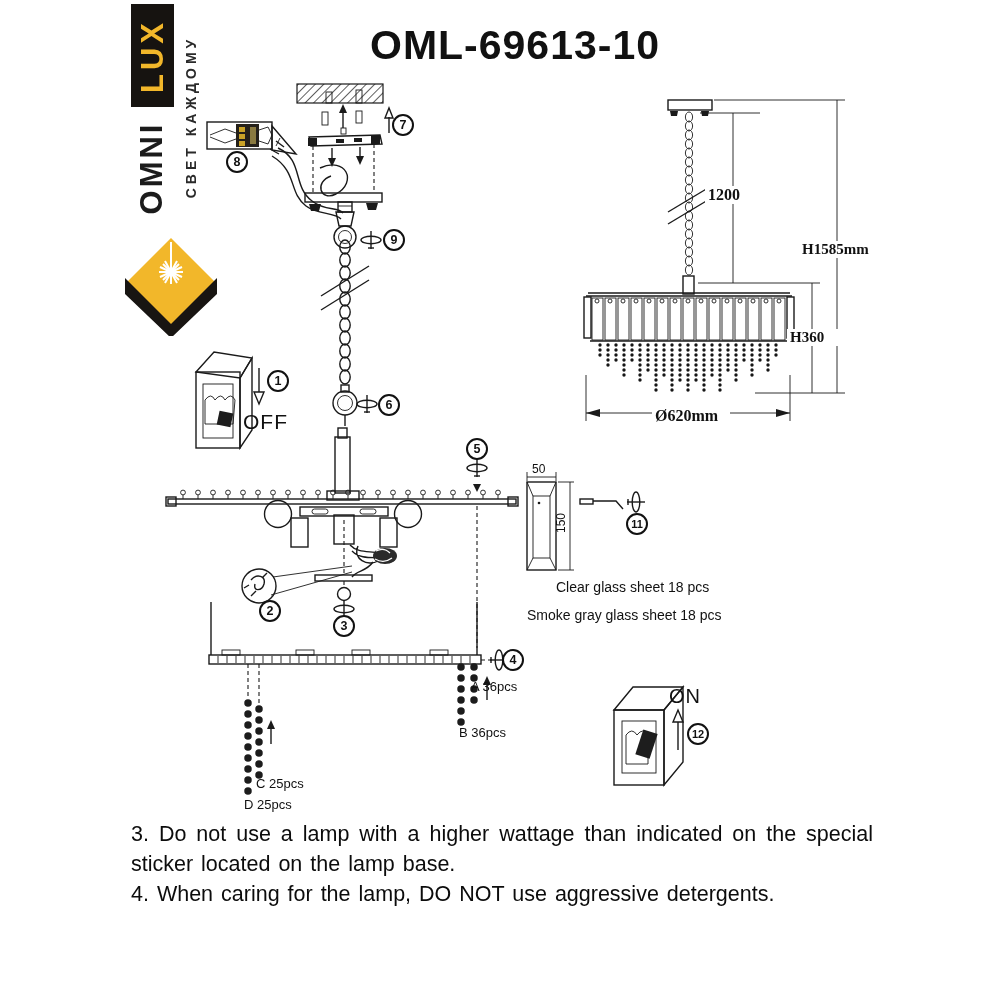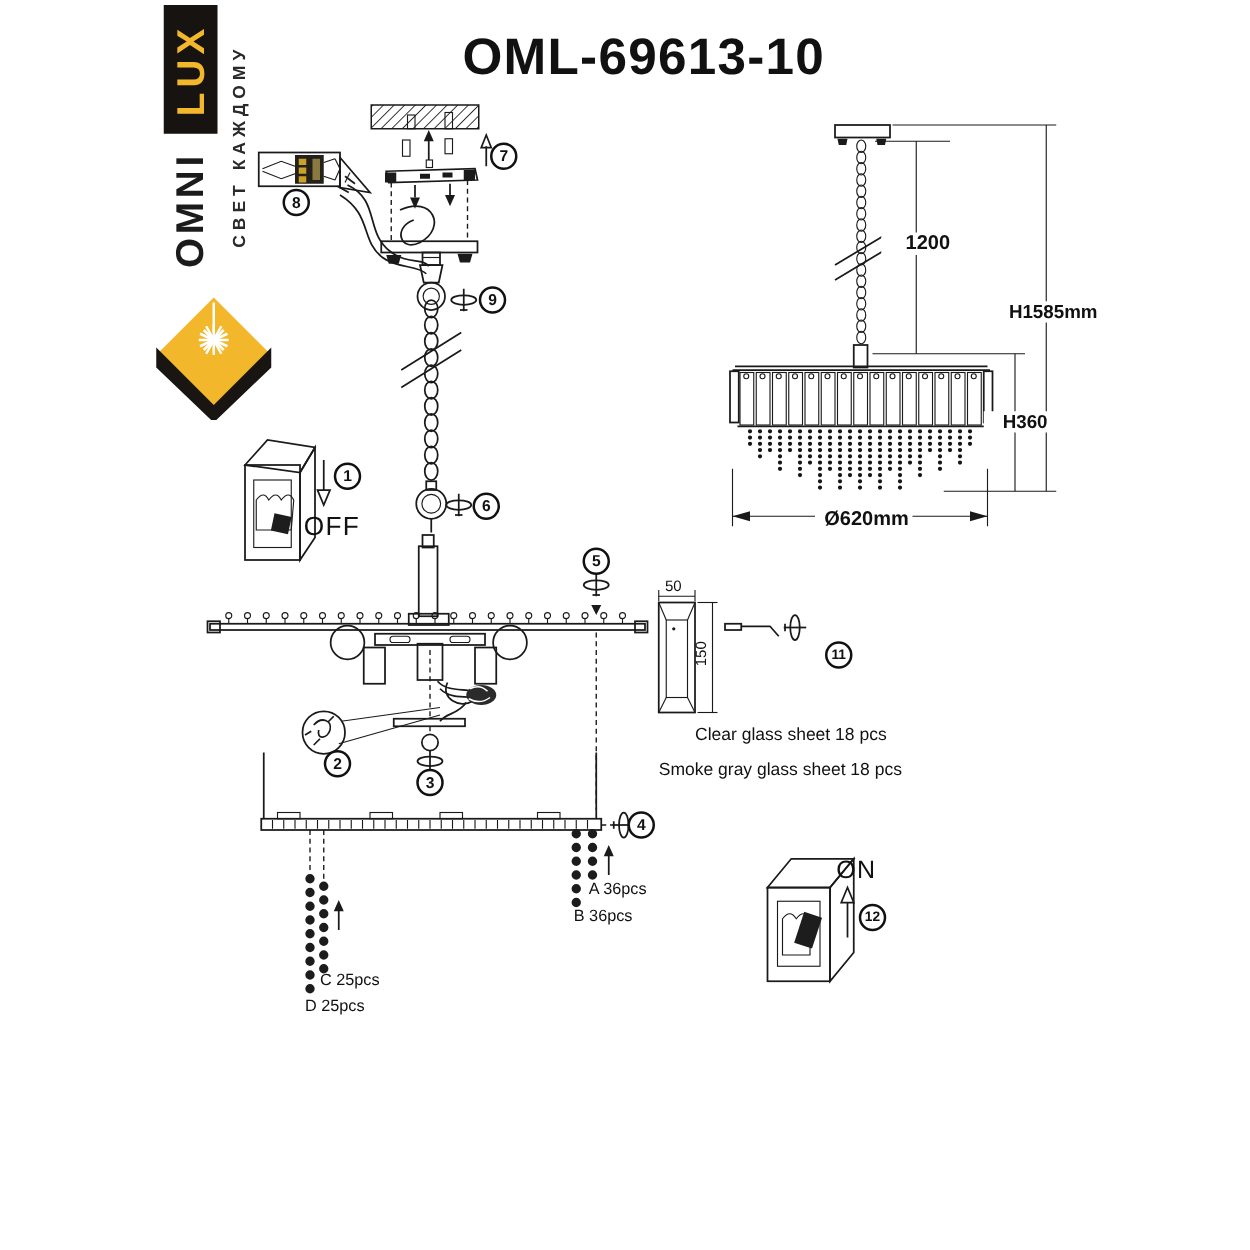--- a/index.html
+++ b/index.html
@@ -10,21 +10,21 @@
   .lux-box{left:131px;top:4px;width:43px;height:103px;background:#161310;display:flex;align-items:center;justify-content:center;}
   .lux-text{transform:rotate(-90deg);font-weight:bold;font-size:31px;letter-spacing:4px;color:#F2B72A;}
   .omni-wrap{left:131px;top:107px;width:43px;height:122px;display:flex;align-items:center;justify-content:center;}
   .omni-text{transform:rotate(-90deg);font-weight:bold;font-size:31px;letter-spacing:3px;color:#1b1b1b;white-space:nowrap;}
   .tagline-wrap{left:178px;top:0px;width:26px;height:233px;display:flex;align-items:center;justify-content:center;}
   .tagline-text{transform:rotate(-90deg);font-weight:bold;font-size:14px;letter-spacing:4px;color:#2a2a2a;white-space:nowrap;}
   
   .title{left:280px;top:22px;width:380px;text-align:right;font-size:41px;font-weight:bold;letter-spacing:1px;color:#111;}
   
   .lbl{position:absolute;font-size:13px;color:#111;white-space:nowrap;}
-  .dim{position:absolute;background:#fff;padding:0 3px;font-size:15px;font-weight:bold;text-align:right;white-space:nowrap;}
+  .dim{position:absolute;background:#fff;padding:0 3px;font-size:15px;font-weight:bold;text-align:left;white-space:nowrap;font-family:Liberation Serif, serif;}
   .callout{position:absolute;width:22px;height:22px;border:2px solid #111;border-radius:50%;
            display:flex;align-items:center;justify-content:center;font-size:12.5px;font-weight:bold;background:#fff;box-sizing:border-box;}
   .swlbl{position:absolute;font-weight:normal;font-size:21px;letter-spacing:1px;}
   
   svg{position:absolute;left:0;top:0;}
   .ln{stroke:#1a1a1a;stroke-width:1.4;fill:none;}
   .thin{stroke:#1a1a1a;stroke-width:0.9;fill:none;}
   .fillb{fill:#1a1a1a;stroke:none;}
   .dash{stroke:#1a1a1a;stroke-width:1.1;fill:none;stroke-dasharray:4 3;}
   .beads{stroke:#1c1c1c;stroke-width:7.5;stroke-linecap:round;stroke-dasharray:0 11;fill:none;}
@@ -437,35 +437,37 @@
   <div class="swlbl" style="left:243px;top:410px">OFF</div>
   <div class="swlbl" style="left:669px;top:685px;font-size:20px">ON</div>
 
   <div class="dim" style="left:705px;top:186px;width:52px;font-size:16px">1200</div>
   <div class="dim" style="left:799px;top:241px;width:76px">H1585mm</div>
   <div class="dim" style="left:787px;top:329px;width:48px">H360</div>
   <div class="dim" style="left:652px;top:407px;width:72px;font-size:16px">Ø620mm</div>
   <div class="lbl" style="left:532px;top:462px;font-size:12px">50</div>
   <div class="lbl" style="left:551px;top:516px;font-size:12px;transform:rotate(-90deg)">150</div>
 
-  <div class="lbl" style="left:471px;top:703px">A 36pcs</div>
+  <div class="lbl" style="left:471px;top:679px">A 36pcs</div>
   <div class="lbl" style="left:459px;top:725px">B 36pcs</div>
   <div class="lbl" style="left:256px;top:776px">C 25pcs</div>
   <div class="lbl" style="left:244px;top:797px">D 25pcs</div>
   <div class="lbl" style="left:556px;top:579px;font-size:14px">Clear glass sheet 18 pcs</div>
   <div class="lbl" style="left:527px;top:607px;font-size:14px">Smoke gray glass sheet 18 pcs</div>
 
   <div class="callout" style="left:267px;top:370px">1</div>
   <div class="callout" style="left:259px;top:600px">2</div>
   <div class="callout" style="left:333px;top:615px">3</div>
   <div class="callout" style="left:502px;top:649px">4</div>
   <div class="callout" style="left:466px;top:438px">5</div>
   <div class="callout" style="left:378px;top:394px">6</div>
   <div class="callout" style="left:392px;top:114px">7</div>
   <div class="callout" style="left:226px;top:151px">8</div>
   <div class="callout" style="left:383px;top:229px">9</div>
-  <div class="callout" style="left:660px;top:513px;font-size:11px">11</div>
+  <div class="callout" style="left:626px;top:513px;font-size:11px">11</div>
   <div class="callout" style="left:687px;top:723px;font-size:11px">12</div>
 
   <div class="abs instr">
+    <p>3. Do not use a lamp with a higher wattage than indicated on the special sticker located on the lamp base.</p>
+    <p>4. When caring for the lamp, DO NOT use aggressive detergents.</p>
   </div>
 
 </div>
 
 </body></html>

